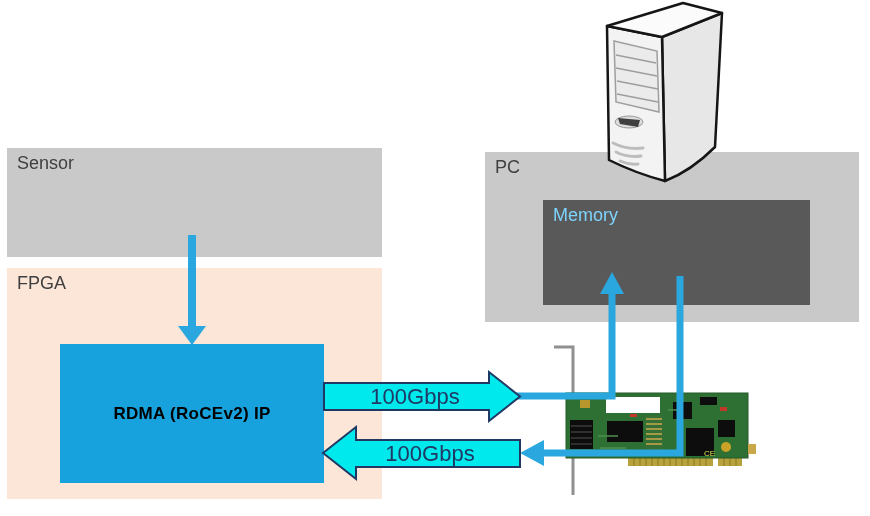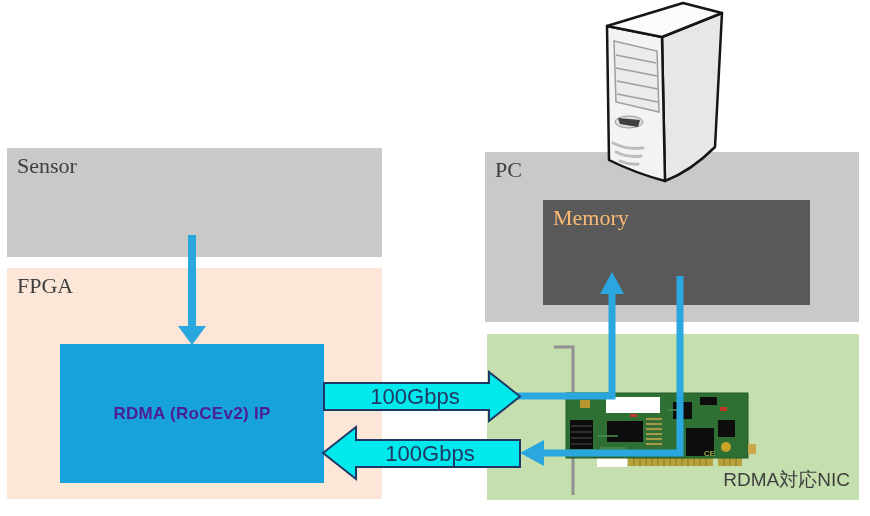--- a/index.html
+++ b/index.html
@@ -1,34 +1,34 @@
 <!DOCTYPE html>
 <html style="--gray-box: #c9c9c9; --peach: #fbe6d8; --green-box: #c6dfae; --dark-gray: #595959; --rdma-blue: #17a2dd; --line-blue: #2aa7de; --cyan: #00e9ed; --navy: #1f3864;"><head>
 <meta charset="utf-8">
 <style>
   html,body { margin:0; padding:0; background:#ffffff; }
   .canvas {
     position:relative; width:870px; height:516px; background:#ffffff;
     font-family:"Liberation Sans","DejaVu Sans",sans-serif; overflow:hidden;
   }
   .box { position:absolute; }
-  .box-label { font-size:22px; color:#3f3f3f; padding:5px 0 0 10px;font-family:Liberation Serif, serif; }
+  .box-label { font-size:18px; color:#3f3f3f; padding:5px 0 0 10px; }
 
   .sensor-box { left:7px;  top:148px; width:375px; height:109px; background:var(--gray-box); }
   .fpga-box   { left:7px;  top:268px; width:375px; height:231px; background:var(--peach); }
   .pc-box     { left:485px; top:152px; width:374px; height:170px; background:var(--gray-box); }
   .memory-box { left:543px; top:200px; width:267px; height:105px; background:var(--dark-gray); }
-  .memory-box .box-label { color:#fdba74; }
+  .memory-box .box-label { color:#7dd3fc; }
   .nic-box    { left:487px; top:334px; width:372px; height:166px; background:var(--green-box); }
   .nic-label  { position:absolute; right:9px; bottom:7px; font-size:19px; color:#3f3f3f; }
 
   .ip-block {
     left:60px; top:344px; width:264px; height:139px; background:var(--rdma-blue);
     display:flex; align-items:center; justify-content:center;
-    color:#4c1d95; font-weight:bold; font-size:17px; letter-spacing:0.3px;
+    color:#000000; font-weight:bold; font-size:17px; letter-spacing:0.3px;
   }
 
   .tower-illustration { position:absolute; left:596px; top:0;  width:132px; height:190px; }
   .nic-illustration   { position:absolute; left:540px; top:340px; width:220px; height:160px; }
   .overlay            { position:absolute; left:0; top:0; width:870px; height:516px; pointer-events:none; }
 
   .flow-label {
     position:absolute; transform:translate(-50%,-50%);
     color:var(--navy); font-size:22px; white-space:nowrap;
   }
@@ -53,23 +53,20 @@
   </div>
 
   <div class="box pc-box">
     <div class="box-label">PC</div>
   </div>
 
   <div class="box memory-box">
     <div class="box-label">Memory</div>
   </div>
 
-  <div class="box nic-box">
-    <div class="nic-label">RDMA対応NIC</div>
-  </div>
 
   <svg class="tower-illustration" viewBox="0 0 132 190">
     <path d="M66,37 L126,13 L119,147 Q95,171 69,181 Z" fill="#e7e7e7" stroke="#151515" stroke-width="2.5" stroke-linejoin="round"></path>
     <path d="M11,26 L66,37 L69,181 Q39,173 13,160 Z" fill="#f3f3f3" stroke="#151515" stroke-width="2.5" stroke-linejoin="round"></path>
     <path d="M11,26 L87,3 L126,13 L66,37 Z" fill="#fbfbfb" stroke="#151515" stroke-width="2.5" stroke-linejoin="round"></path>
     <path d="M18,41 L61,51 L63,112 L20,102 Z" fill="#ebebeb" stroke="#9e9e9e" stroke-width="1.5"></path>
     <path d="M20,55 L60,63" stroke="#9e9e9e" stroke-width="1.5"></path>
     <path d="M20,68 L61,76" stroke="#9e9e9e" stroke-width="1.5"></path>
     <path d="M21,81 L62,89" stroke="#9e9e9e" stroke-width="1.5"></path>
     <path d="M21,94 L62,102" stroke="#9e9e9e" stroke-width="1.5"></path>

